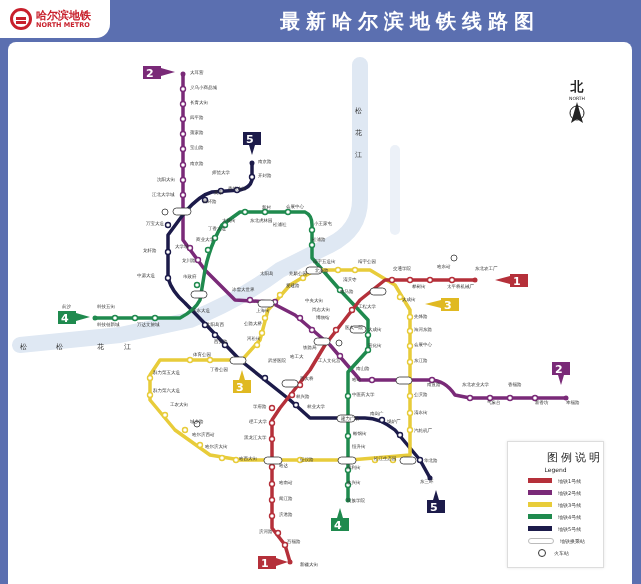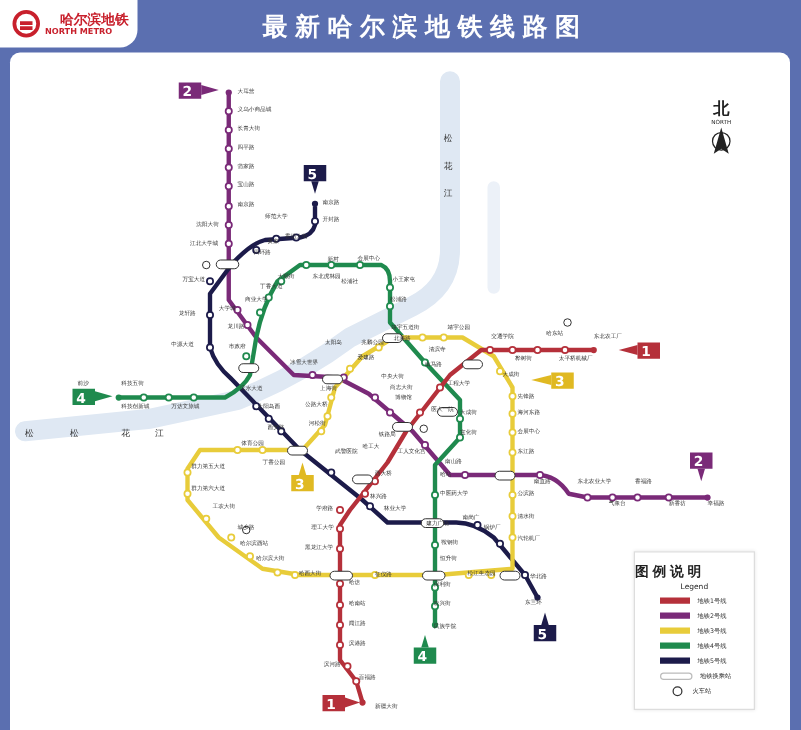--- a/index.html
+++ b/index.html
@@ -1,28 +1,28 @@
 <!DOCTYPE html>
 <html><head>
 <meta charset="utf-8">
 <style>
   html,body{margin:0;padding:0;}
   body{width:641px;height:584px;background:#5b6fb0;position:relative;overflow:hidden;font-family:"DejaVu Sans",sans-serif;}
   .logo-box{position:absolute;left:0;top:0;width:110px;height:38px;background:#fff;border-bottom-right-radius:14px;}
   .logo-icon{position:absolute;left:10px;top:8px;width:22px;height:22px;border:3px solid #c8202c;border-radius:50%;box-sizing:border-box;}
   .logo-icon:before{content:"";position:absolute;left:3px;top:6px;width:10px;height:3px;background:#c8202c;}
   .logo-icon:after{content:"";position:absolute;left:3px;top:10px;width:10px;height:3px;background:#c8202c;}
-  .logo-cn{position:absolute;left:48px;top:8px;font-size:11px;font-weight:bold;color:#c8202c;letter-spacing:0px;}
+  .logo-cn{position:absolute;left:36px;top:8px;font-size:11px;font-weight:bold;color:#c8202c;letter-spacing:0px;}
   .logo-en{position:absolute;left:36px;top:21px;font-size:6.5px;font-weight:bold;color:#c8202c;}
-  .title{position:absolute;left:140px;top:8px;width:400px;text-align:center;font-size:20px;font-weight:bold;color:#fff;letter-spacing:6px;}
+  .title{position:absolute;left:140px;top:8px;width:400px;text-align:right;font-size:20px;font-weight:bold;color:#fff;letter-spacing:6px;}
   .panel{position:absolute;left:8px;top:42px;width:624px;height:542px;background:#fff;border-radius:8px 8px 0 0;}
   svg{position:absolute;left:0;top:0;}
   .st{font-size:4.5px;fill:#333;font-family:"DejaVu Sans",sans-serif;}
   .legend{position:absolute;left:507px;top:441px;width:95px;height:125px;background:#fff;border:1px solid #ddd;box-shadow:0 0 3px rgba(0,0,0,0.1);}
-  .legend-title{text-align:left;font-size:11px;font-weight:bold;color:#222;margin-top:8px;letter-spacing:3px;}
+  .legend-title{text-align:right;font-size:11px;font-weight:normal;color:#222;margin-top:8px;letter-spacing:3px;}
   .legend-sub{text-align:center;font-size:6px;color:#222;margin-top:1px;}
   .legend-row{display:flex;align-items:center;margin:3px 0 0 20px;height:9px;}
   .legend-swatch{width:24px;height:5px;margin-right:6px;}
   .legend-label{font-size:5px;color:#333;}
   .north{position:absolute;left:566px;top:78px;text-align:center;width:22px;}
   .north-cn{font-size:13px;font-weight:bold;color:#222;}
   .north-en{font-size:4.5px;color:#222;}
 </style>
 </head>
 <body>

